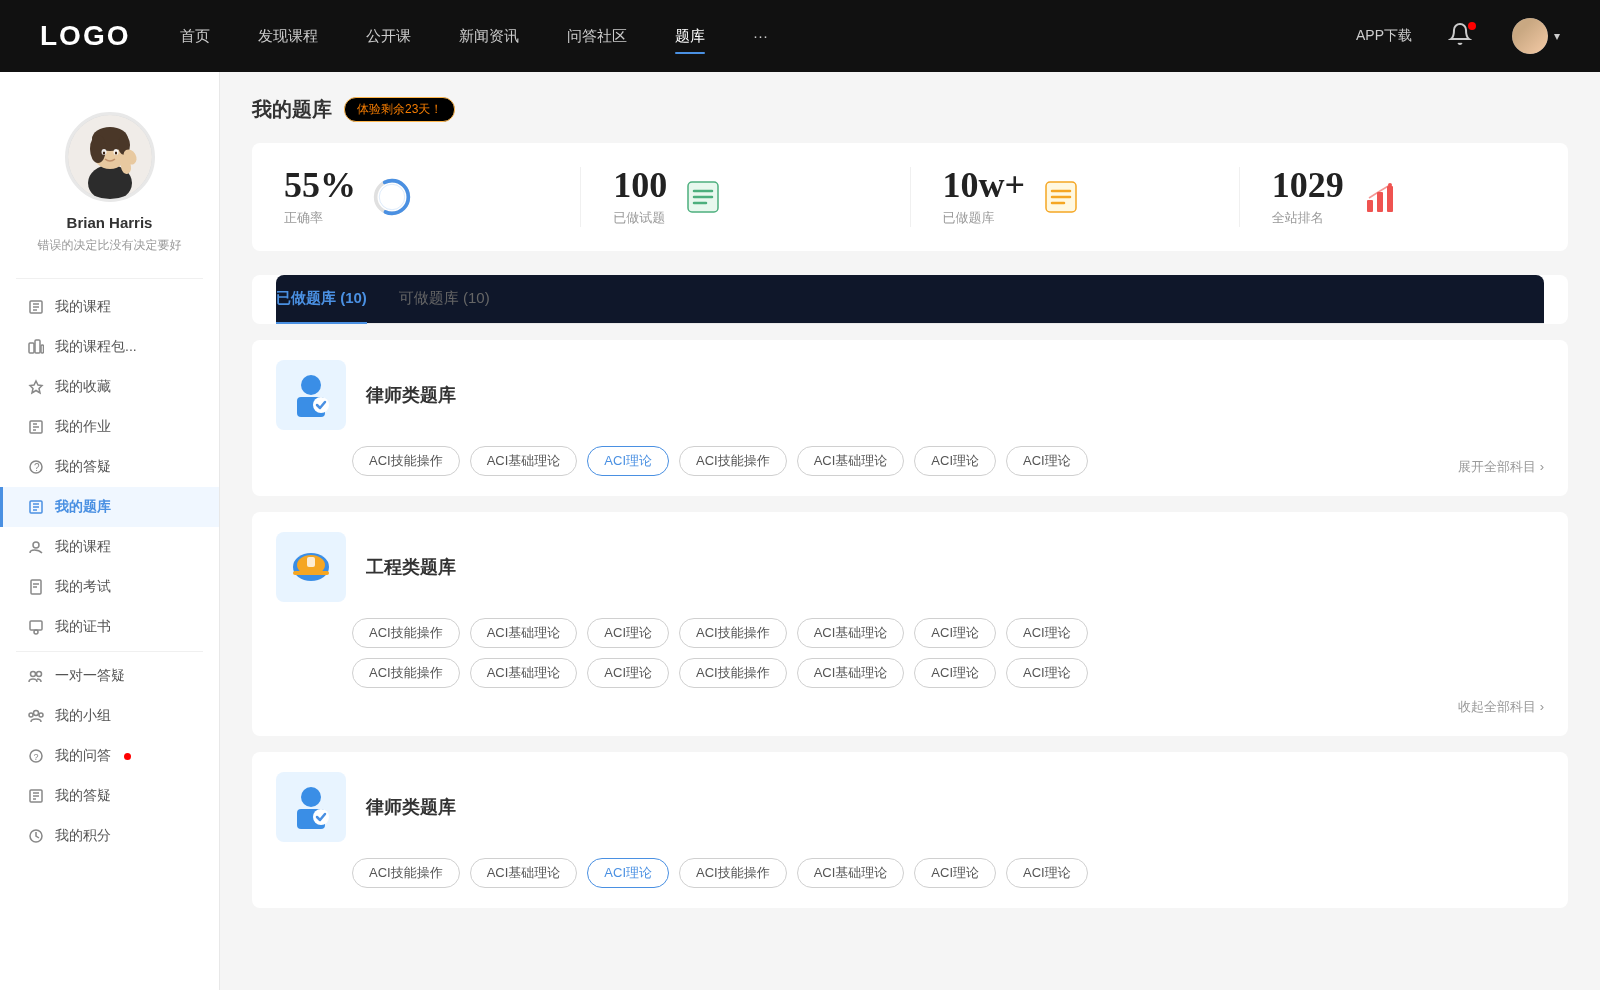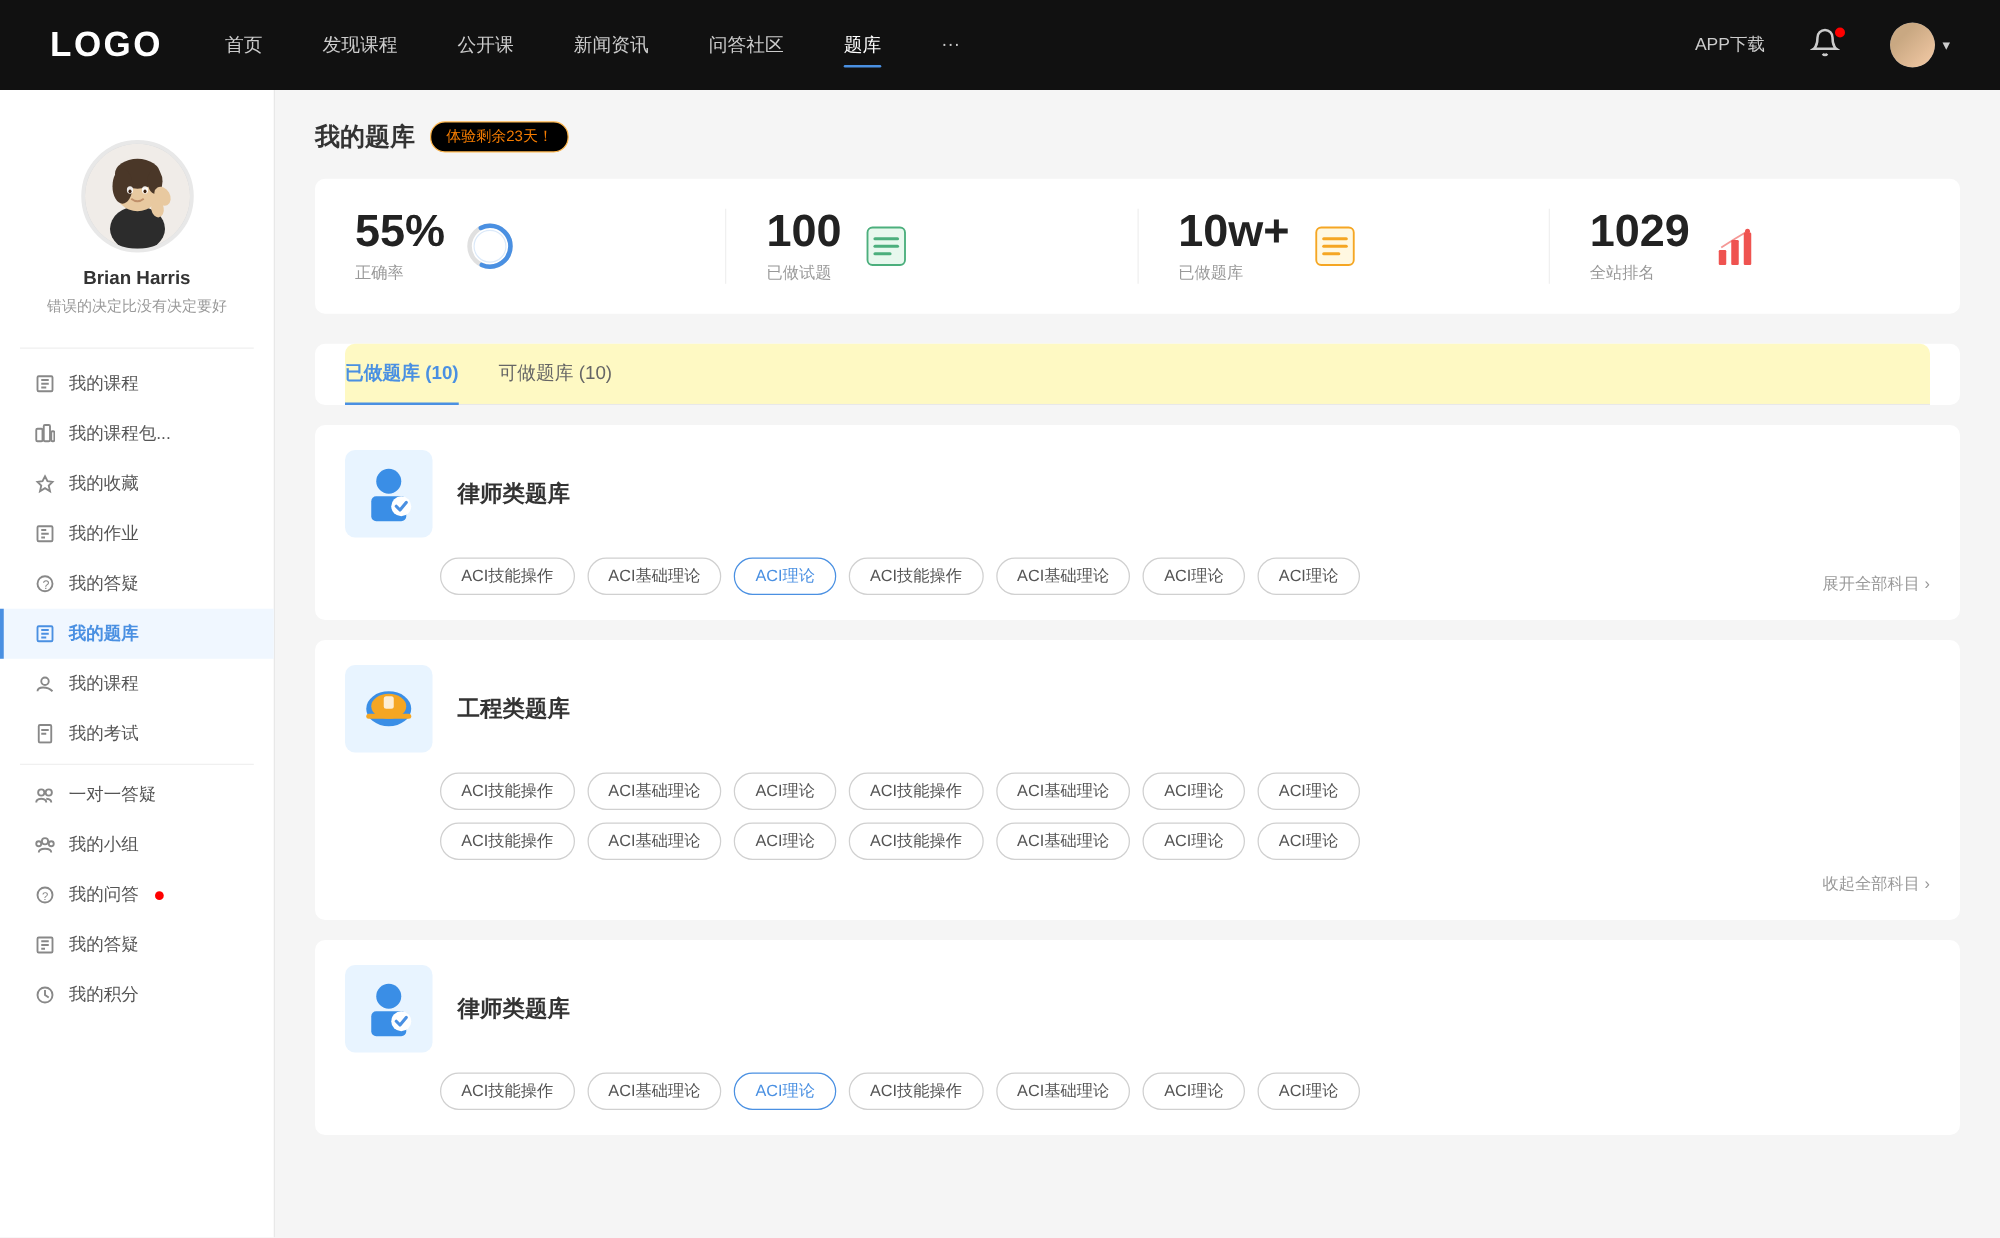--- a/index.html
+++ b/index.html
@@ -191,20 +191,21 @@
     }
 
     
     .stats-row {
       display: flex;
       gap: 0;
       background: #fff;
       border-radius: 8px;
       padding: 24px 32px;
       margin-bottom: 24px;
+      font-family: Liberation Serif, serif;
     }
     .stat-item {
       flex: 1;
       display: flex;
       align-items: center;
       gap: 16px;
       border-right: 1px solid #f0f0f0;
       padding-right: 32px;
       margin-right: 32px;
     }
@@ -235,21 +236,21 @@
     .stat-icon-green { background: none; }
     .stat-icon-yellow { background: none; }
     .stat-icon-red { background: none; }
 
     
     .tabs-row {
       display: flex;
       gap: 32px;
       margin-bottom: 0;
       border-bottom: 1px solid #e8e8e8;
-      background: #fef9c3;
+      background: #0f172a;
       padding: 0 0 0 0;
       border-radius: 8px 8px 0 0;
     }
     .tab-item {
       font-size: 15px;
       padding: 14px 0;
       cursor: pointer;
       color: #666;
       border-bottom: 2px solid transparent;
       margin-bottom: -1px;
@@ -461,20 +462,30 @@
       </li>
       <li class="sidebar-menu-item">
         <span class="menu-icon">
           <svg width="16" height="16" viewBox="0 0 16 16" fill="none" stroke="#888" stroke-width="1.5">
               <rect x="3" y="1" width="10" height="14" rx="1"></rect>
               <path d="M5 5h6M5 8h4"></path>
             </svg>
         </span>
         <span>我的考试</span>
       </li>
+      <li class="sidebar-menu-item">
+        <span class="menu-icon">
+          <svg width="16" height="16" viewBox="0 0 16 16" fill="none" stroke="#888" stroke-width="1.5">
+              <rect x="2" y="2" width="12" height="9" rx="1"></rect>
+              <circle cx="8" cy="13" r="2"></circle>
+              <line x1="8" y1="11" x2="8" y2="11"></line>
+            </svg>
+        </span>
+        <span>我的证书</span>
+      </li>
       <div class="sidebar-divider" style="margin:4px 16px;"></div>
       <li class="sidebar-menu-item">
         <span class="menu-icon">
           <svg width="16" height="16" viewBox="0 0 16 16" fill="none" stroke="#888" stroke-width="1.5">
               <circle cx="5" cy="6" r="2.5"></circle>
               <circle cx="11" cy="6" r="2.5"></circle>
               <path d="M1 14c0-3 4-3 4-3s4 0 4 3"></path>
               <path d="M9 11c0 0 4 0 4 3"></path>
             </svg>
         </span>

